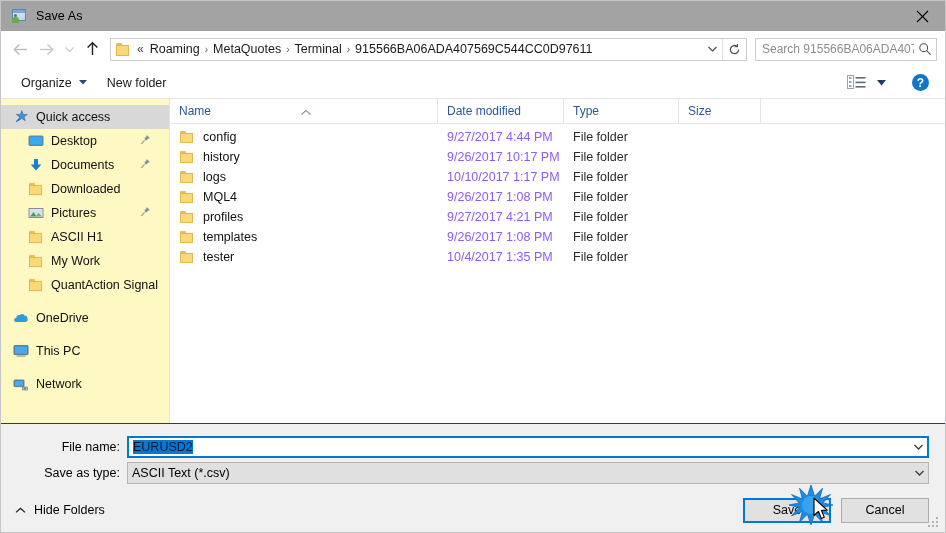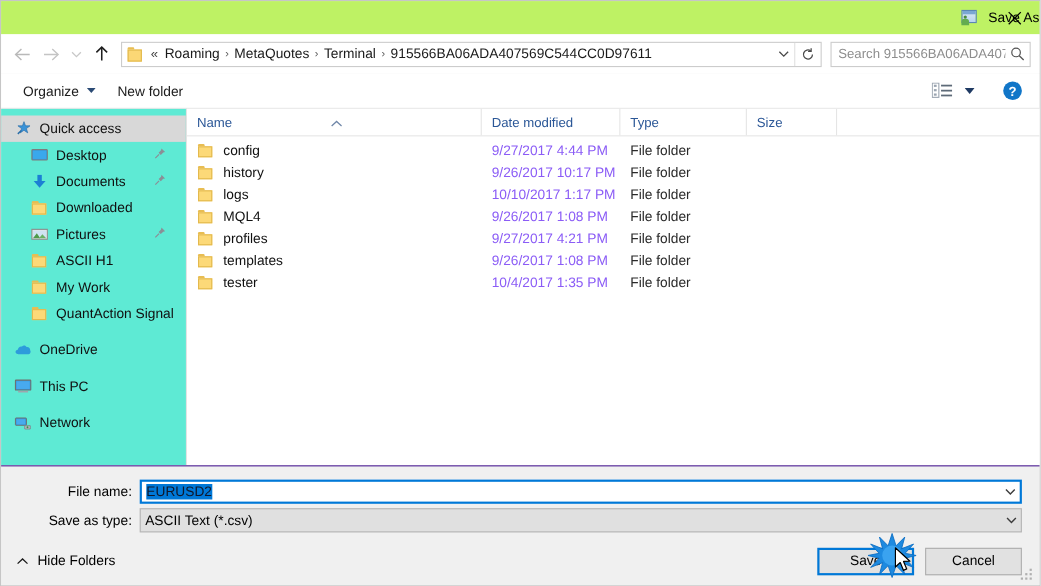--- a/index.html
+++ b/index.html
@@ -22,26 +22,25 @@
     background: #f0f0f0;
     border: 1px solid #c6c6c6;
     box-sizing: border-box;
     display: flex;
     flex-direction: column;
   }
 
   
   .titlebar {
     height: 30px;
-    background: #bef264;
+    background: #a3a3a3;
     display: flex;
     align-items: center;
     flex: none;
     position: relative;
-    justify-content: flex-end;
   }
   .title-icon {
     width: 16px; height: 16px;
     margin-left: 10px;
     flex: none;
     position: relative;
   }
   .title-icon .win {
     position: absolute; left: 1px; top: 1px;
     width: 14px; height: 12px;
@@ -239,21 +238,21 @@
   
   .content {
     flex: 1;
     display: flex;
     background: #ffffff;
     min-height: 0;
   }
   .sidebar {
     width: 169px;
     flex: none;
-    background: #5eead4;
+    background: #fef9c3;
     border-right: 1px solid #e3e3e3;
     padding-top: 6px;
     box-sizing: border-box;
     overflow: hidden;
   }
   .nav-row {
     height: 24px;
     display: flex;
     align-items: center;
     padding-left: 12px;

